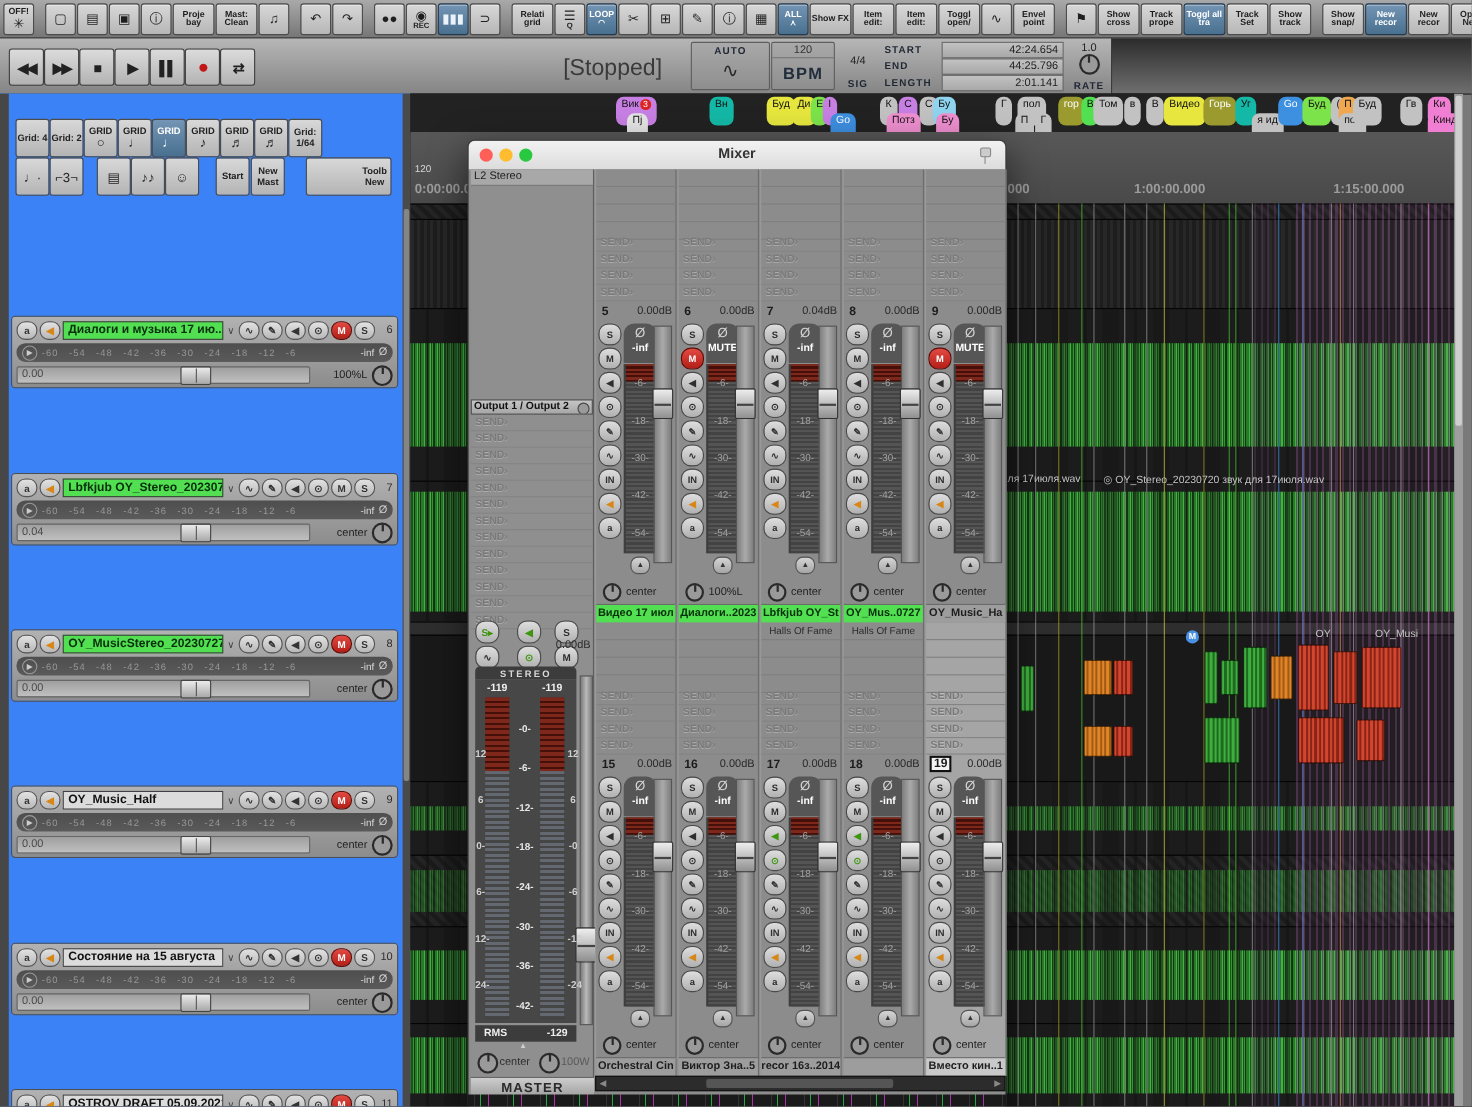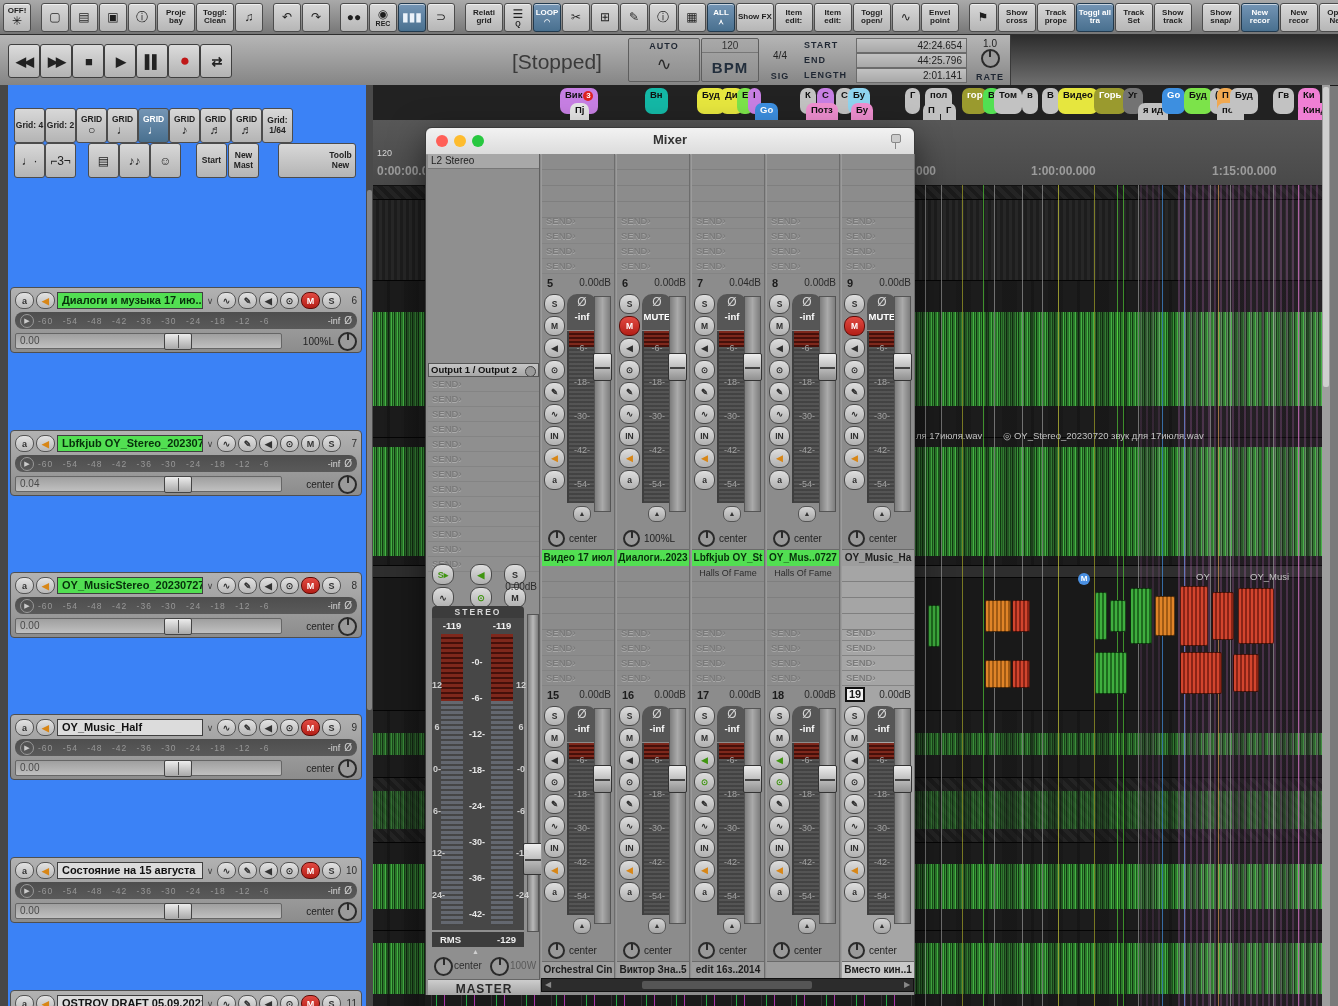--- a/index.html
+++ b/index.html
@@ -84,21 +84,21 @@
   .ftrack{flex:1;height:14px;background:linear-gradient(180deg,#9f9f9f,#c0c0c0);border:1px solid #666;
     position:relative;border-radius:2px;}
   .fval{position:absolute;left:4px;top:1px;font-size:10px;color:#4a4a4a;}
   .fhandle{position:absolute;left:56%;top:-1px;width:26px;height:15px;background:linear-gradient(180deg,#ececec,#a8a8a8);
     border:1px solid #444;border-radius:2px;}
   .fhandle::after{content:"";position:absolute;left:50%;top:1px;bottom:1px;width:1px;background:#555;}
   .tpan{width:48px;font-size:10px;color:#222;text-align:right;}
   
   #arrange{position:absolute;left:373px;top:85px;width:957px;height:921px;background:#151515;overflow:hidden;}
   #markerband{position:absolute;left:0;top:0;width:100%;height:35px;background:#222;border-bottom:1px solid #000;}
-  .marker{position:absolute;height:26px;border-radius:7px;padding:0 5px;font-size:9.5px;font-weight:bold;
+  .marker{position:absolute;height:26px;border-radius:7px;padding:0 5px;font-size:9.5px;font-weight:normal;
     color:#111;line-height:13px;white-space:nowrap;}
   .marker .badge{display:inline-block;background:#d22;color:#fff;border-radius:50%;width:10px;height:10px;
     line-height:10px;text-align:center;font-size:8px;margin-left:1px;}
   .marker .badge:empty{display:none;}
   #rulerband{position:absolute;left:0;top:35px;width:100%;height:65px;
     background:linear-gradient(180deg,#585858,#494949);border-bottom:1px solid #111;}
   .rtime{position:absolute;top:44px;font-size:12px;font-weight:bold;color:#9c9c9c;}
   #rbpm{position:absolute;left:4px;top:28px;font-size:9px;color:#d8d8d8;}
   .lane{position:absolute;left:0;width:100%;border-top:1px solid #050505;box-sizing:border-box;background:#1c1c1c;}
   .lane[data-kind="hatch-thin"],.lane[data-kind="wave-hatch"]{background:repeating-linear-gradient(45deg,#242424 0 4px,#1b1b1b 4px 8px);}
@@ -269,21 +269,21 @@
         <span class="sub"></span>
       </div>
 
       <div class="tbtn">
         <span>Proje bay</span>
         <span class="g"></span>
         <span class="sub"></span>
       </div>
 
       <div class="tbtn">
-        <span>Toggl: Clean</span>
+        <span>Mast: Clean</span>
         <span class="g"></span>
         <span class="sub"></span>
       </div>
 
       <div class="tbtn">
         <span></span>
         <span class="g">♫</span>
         <span class="sub"></span>
       </div>
 
@@ -1018,21 +1018,21 @@
         </div>
 
         <div class="marker" style="left: 685px; top: 3px; background: rgb(230, 230, 62);">
           <span>Видео</span>
         </div>
 
         <div class="marker" style="left: 721px; top: 3px; background: rgb(154, 154, 46); color: rgb(255, 255, 255);">
           <span>Горь</span>
         </div>
 
-        <div class="marker" style="left: 750px; top: 3px; background: #737373;">
+        <div class="marker" style="left: 750px; top: 3px; background: #14b8a6;">
           <span>Уг</span>
         </div>
 
         <div class="marker" style="left: 765px; top: 18px; background: rgb(194, 194, 194);">
           <span>я ид</span>
         </div>
 
         <div class="marker" style="left: 789px; top: 3px; background: rgb(61, 143, 224); color: rgb(255, 255, 255);">
           <span>Go</span>
         </div>
@@ -1599,21 +1599,21 @@
               <div class="upbtn">▲</div>
             </div>
             <div class="fadtrack">
               <div class="fadhandle"></div>
             </div>
           </div>
           <div class="panrow">
             <span class="knob"></span>
             <span>center</span>
           </div>
-          <div class="chname">edit 16з..2014</div>
+          <div class="chname">recor 16з..2014</div>
         </div>
 
         <div class="strip">
           <div class="fxs">
             <div class="fxslot">Halls Of Fame</div>
             <div class="fxslot"></div>
             <div class="fxslot"></div>
             <div class="fxslot"></div>
           </div>
           <div class="sends4">

